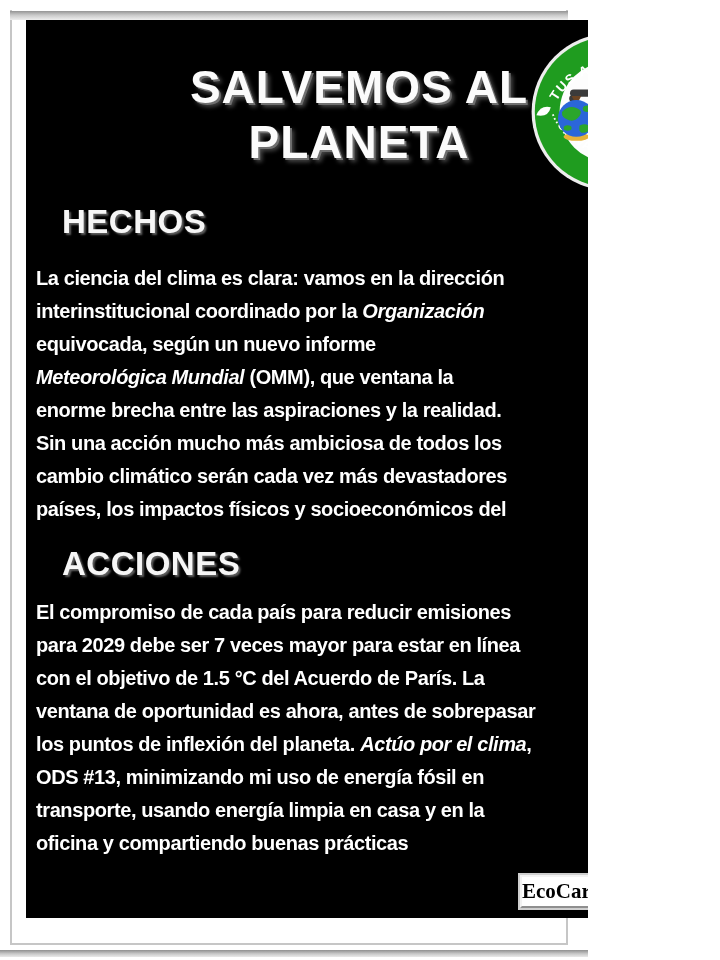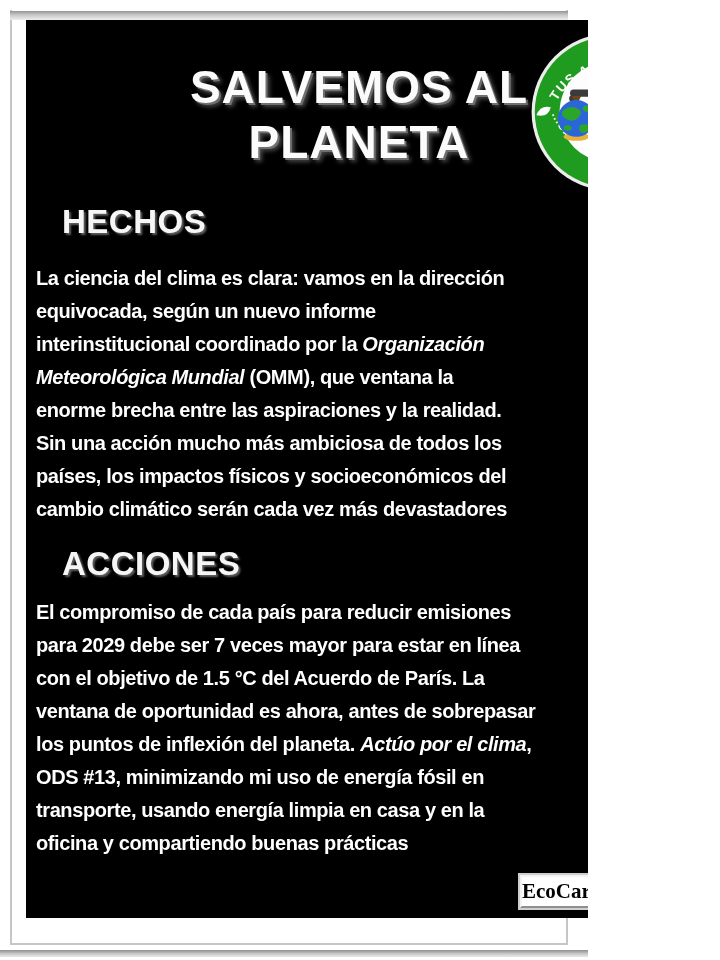--- a/index.html
+++ b/index.html
@@ -159,27 +159,27 @@
               </g>
             <circle cx="142" cy="107" r="4.5" fill="#ffffff"></circle>
           </g>
         </g>
       </svg>
     </div>
 
     <h2 class="sec-heading hechos">HECHOS</h2>
     <div class="sec-body hechos">
         <div class="tline"><span>La ciencia del clima es clara: vamos en la dirección</span></div>
+        <div class="tline"><span>interinstitucional coordinado por la </span><em>Organización</em></div>
         <div class="tline"><span>equivocada, según un nuevo informe</span></div>
-        <div class="tline"><span>interinstitucional coordinado por la </span><em>Organización</em></div>
         <div class="tline"><em>Meteorológica Mundial</em><span> (OMM), que ventana la</span></div>
         <div class="tline"><span>enorme brecha entre las aspiraciones y la realidad.</span></div>
         <div class="tline"><span>Sin una acción mucho más ambiciosa de todos los</span></div>
+        <div class="tline"><span>cambio climático serán cada vez más devastadores</span></div>
         <div class="tline"><span>países, los impactos físicos y socioeconómicos del</span></div>
-        <div class="tline"><span>cambio climático serán cada vez más devastadores</span></div>
       </div>
 
     <h2 class="sec-heading acciones">ACCIONES</h2>
     <div class="sec-body acciones">
         <div class="tline"><span>El compromiso de cada país para reducir emisiones</span></div>
         <div class="tline"><span>para 2029 debe ser 7 veces mayor para estar en línea</span></div>
         <div class="tline"><span>con el objetivo de 1.5 °C del Acuerdo de París. La</span></div>
         <div class="tline"><span>ventana de oportunidad es ahora, antes de sobrepasar</span></div>
         <div class="tline"><span>los puntos de inflexión del planeta. </span><em>Actúo por el clima</em><span>,</span></div>
         <div class="tline"><span>ODS #13, minimizando mi uso de energía fósil en</span></div>

